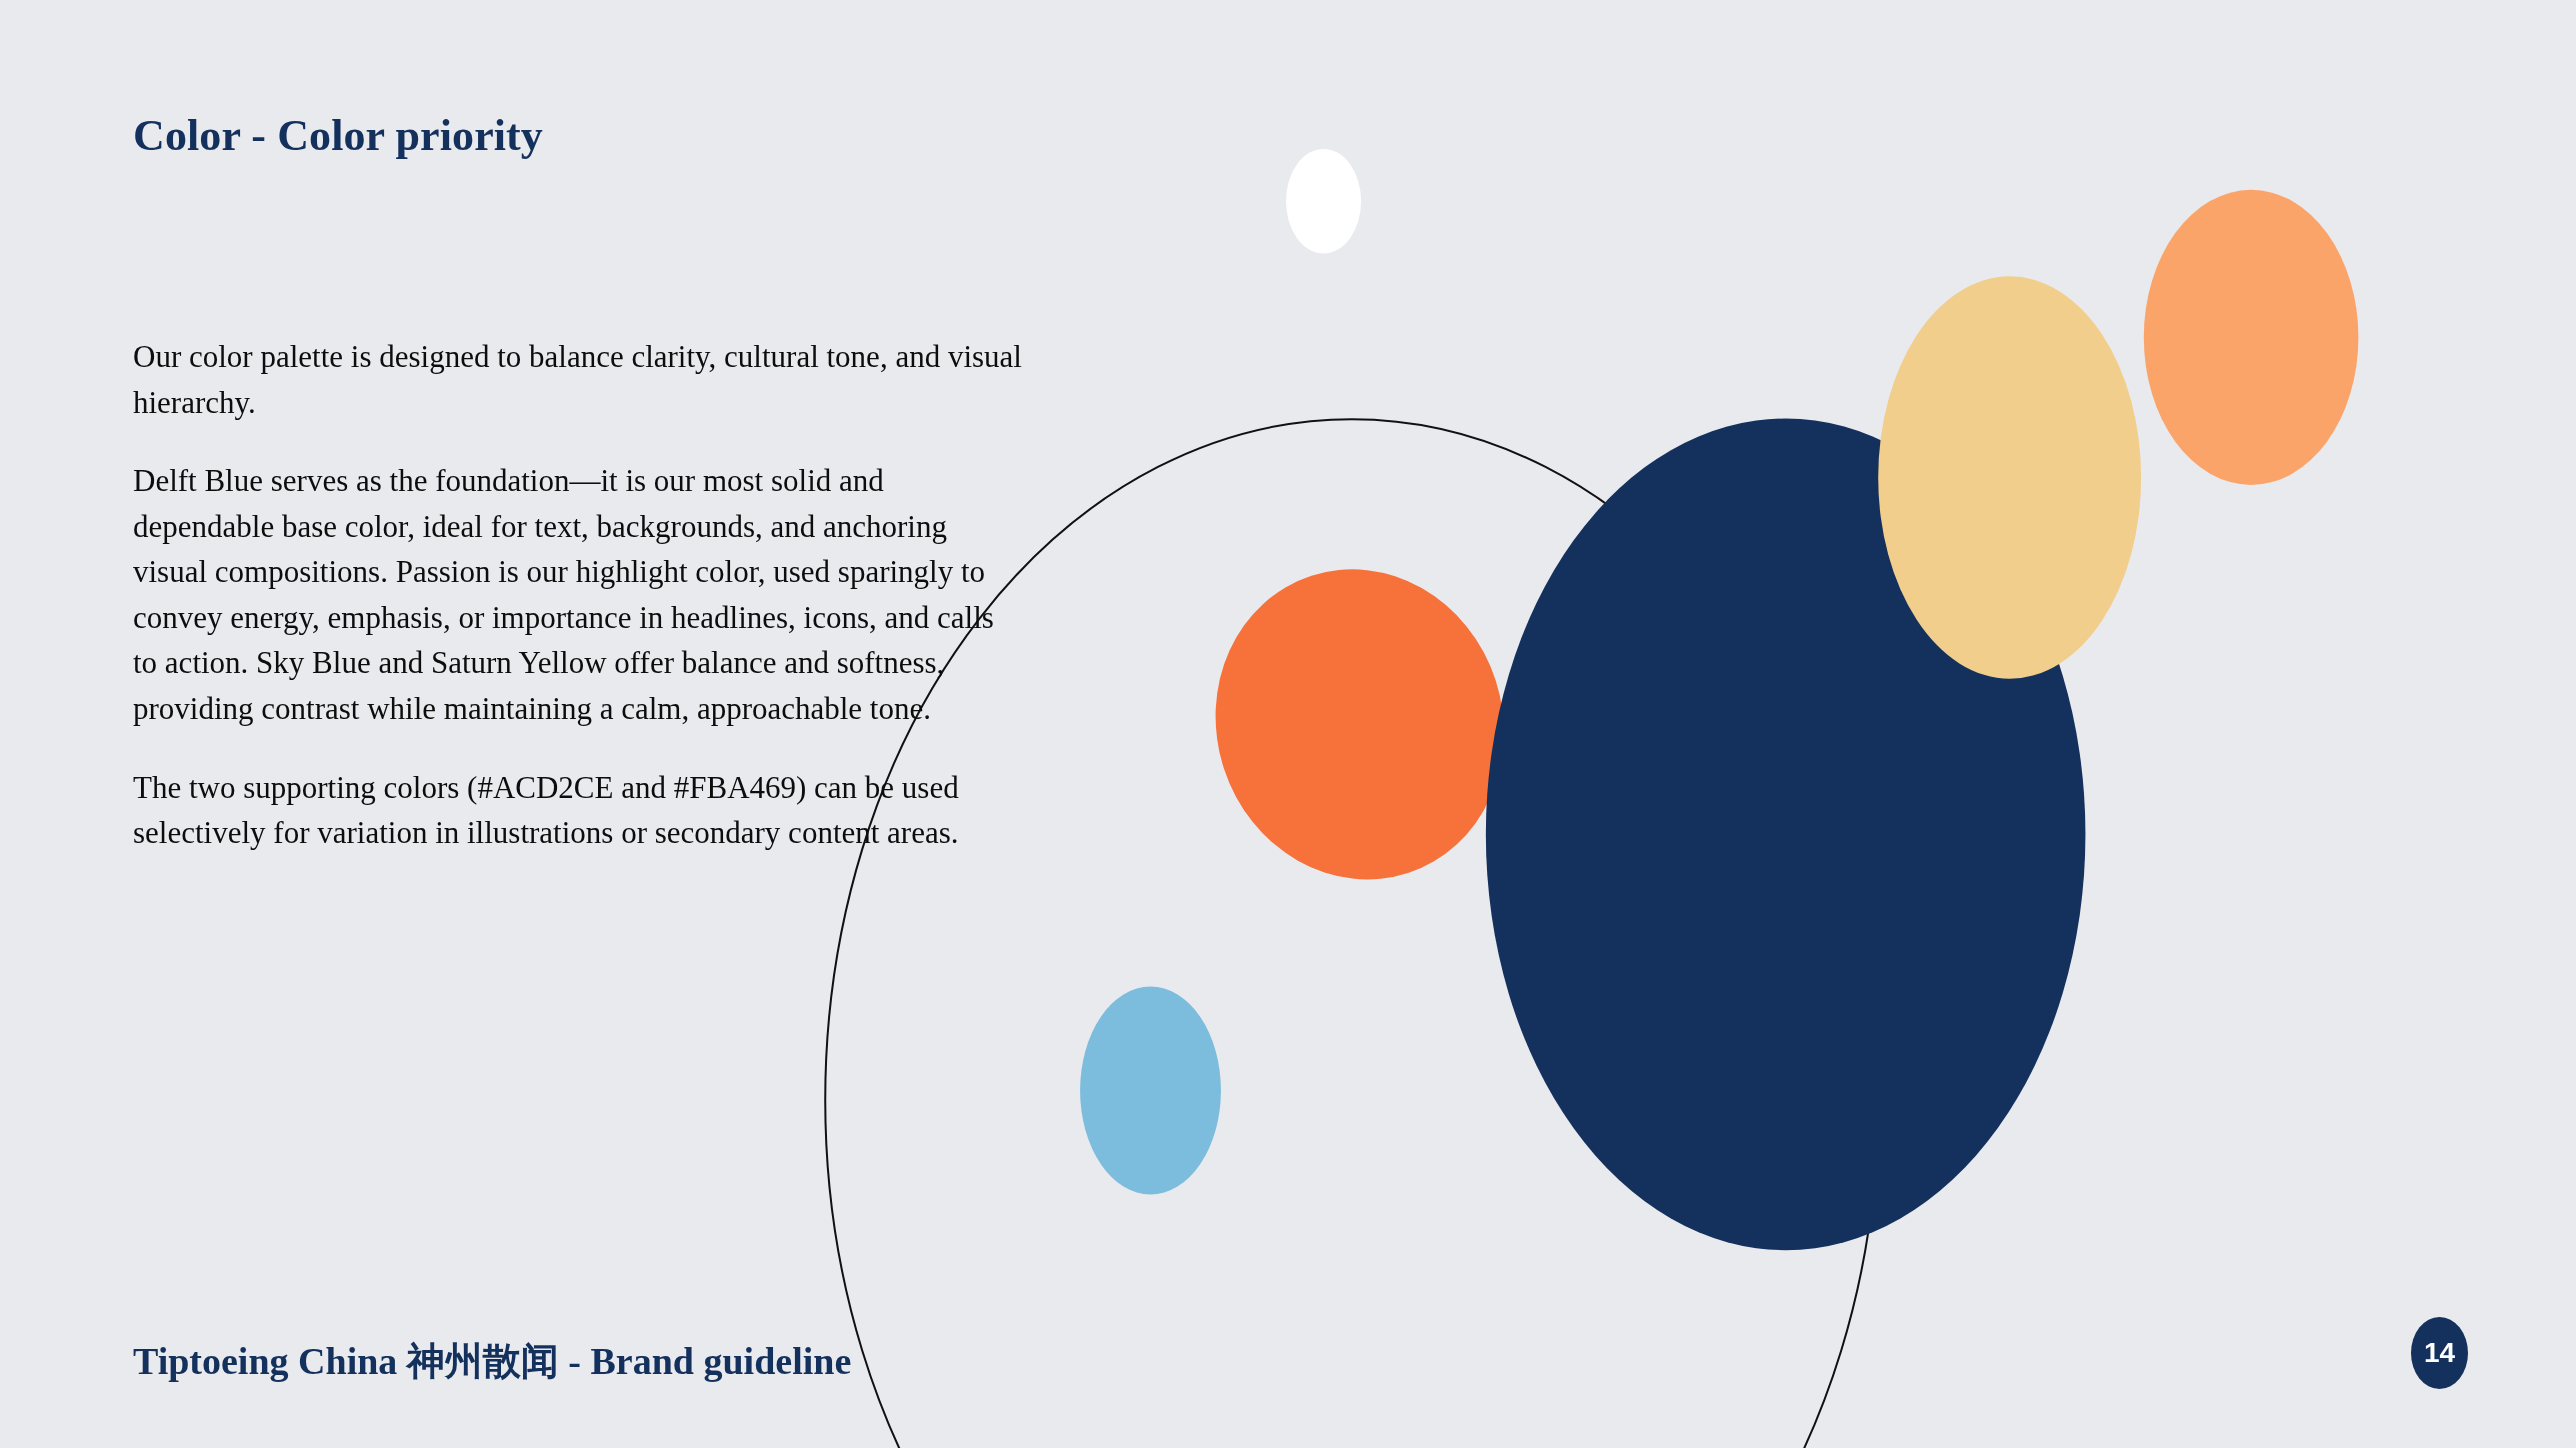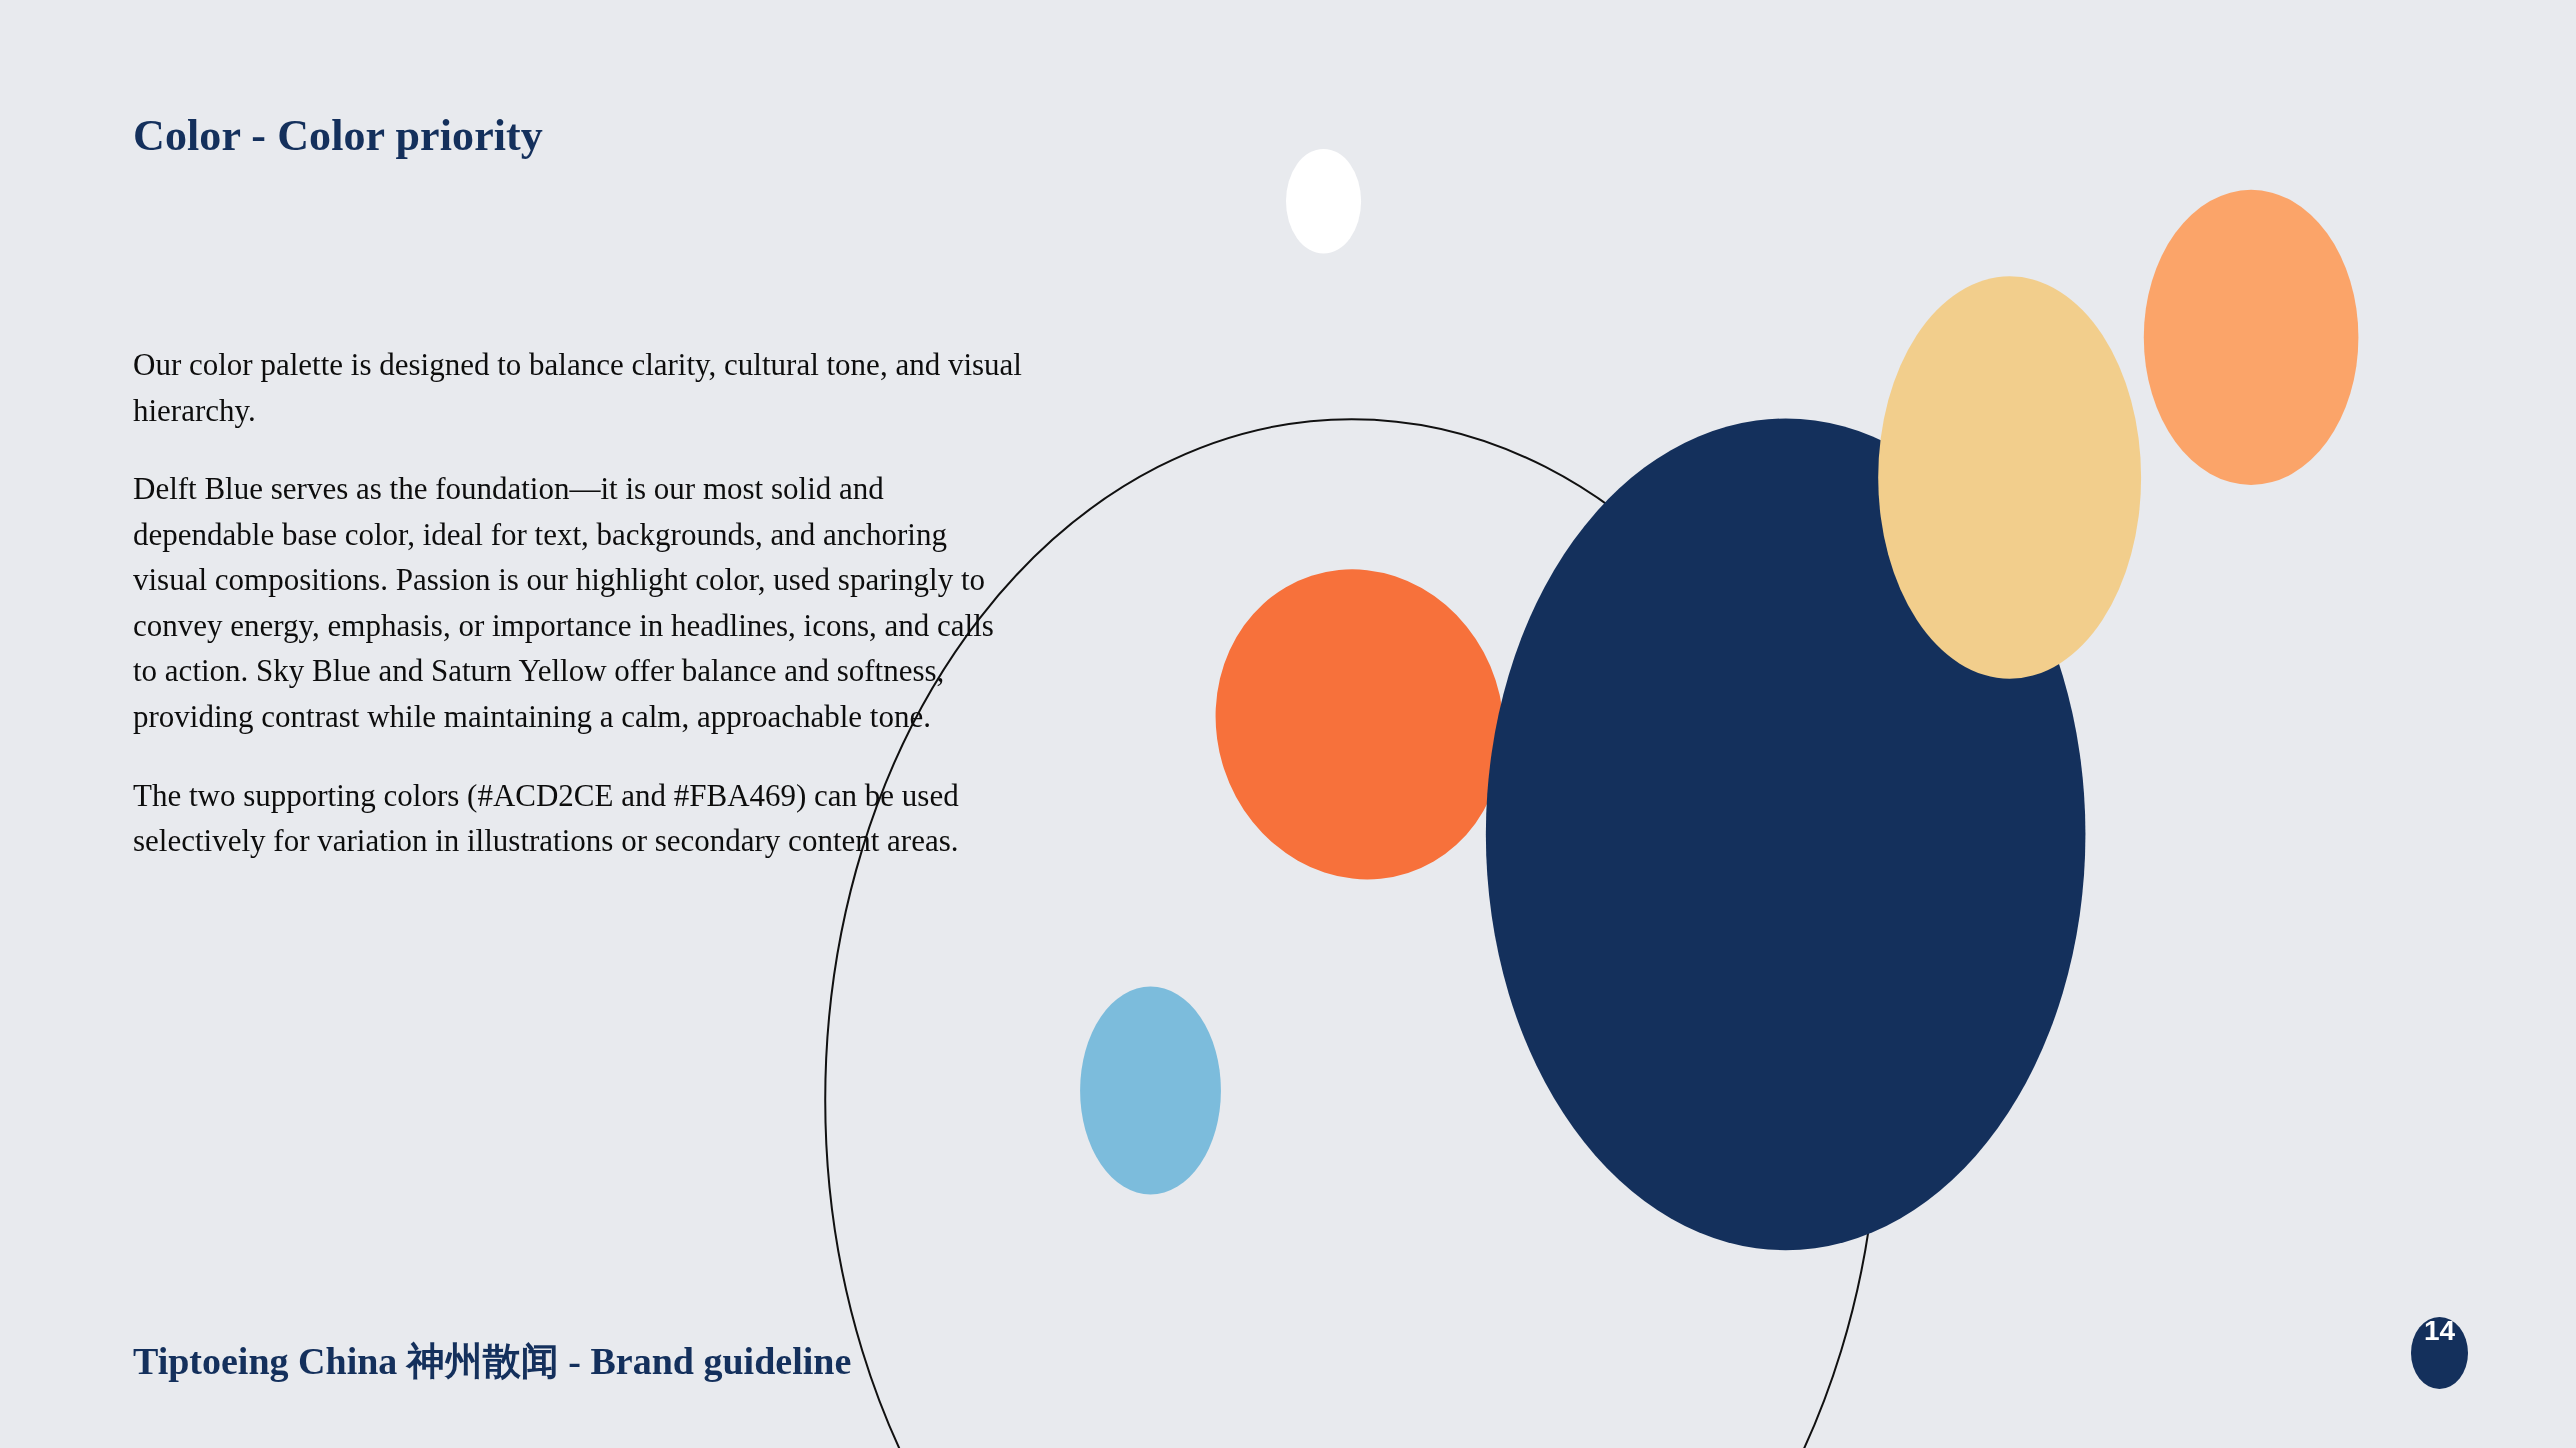--- a/index.html
+++ b/index.html
@@ -38,21 +38,20 @@
     letter-spacing: 0.1px;
     color: #14305c;
     white-space: nowrap;
   }
 
   .body-col {
     position: absolute;
     left: 133px;
     top: 334px;
     width: 892px;
-    margin-top: 8px;
   }
   .body-col p {
     margin: 0 0 33px 0;
     font-family: "Liberation Serif", serif;
     font-size: 31px;
     line-height: 1.47;
     color: #0d0d0d;
   }
   .body-col p:last-child {
     margin-bottom: 0;
@@ -71,21 +70,21 @@
 
   .page-badge {
     position: absolute;
     left: 2411px;
     top: 1317px;
     width: 57px;
     height: 72px;
     border-radius: 50%;
     background: #14305c;
     display: flex;
-    align-items: flex-start;
+    align-items: center;
     justify-content: center;
   }
   .page-badge span {
     font-family: "Liberation Sans", sans-serif;
     font-weight: 700;
     font-size: 28px;
     color: #ffffff;
     line-height: 1;
   }
 </style>

